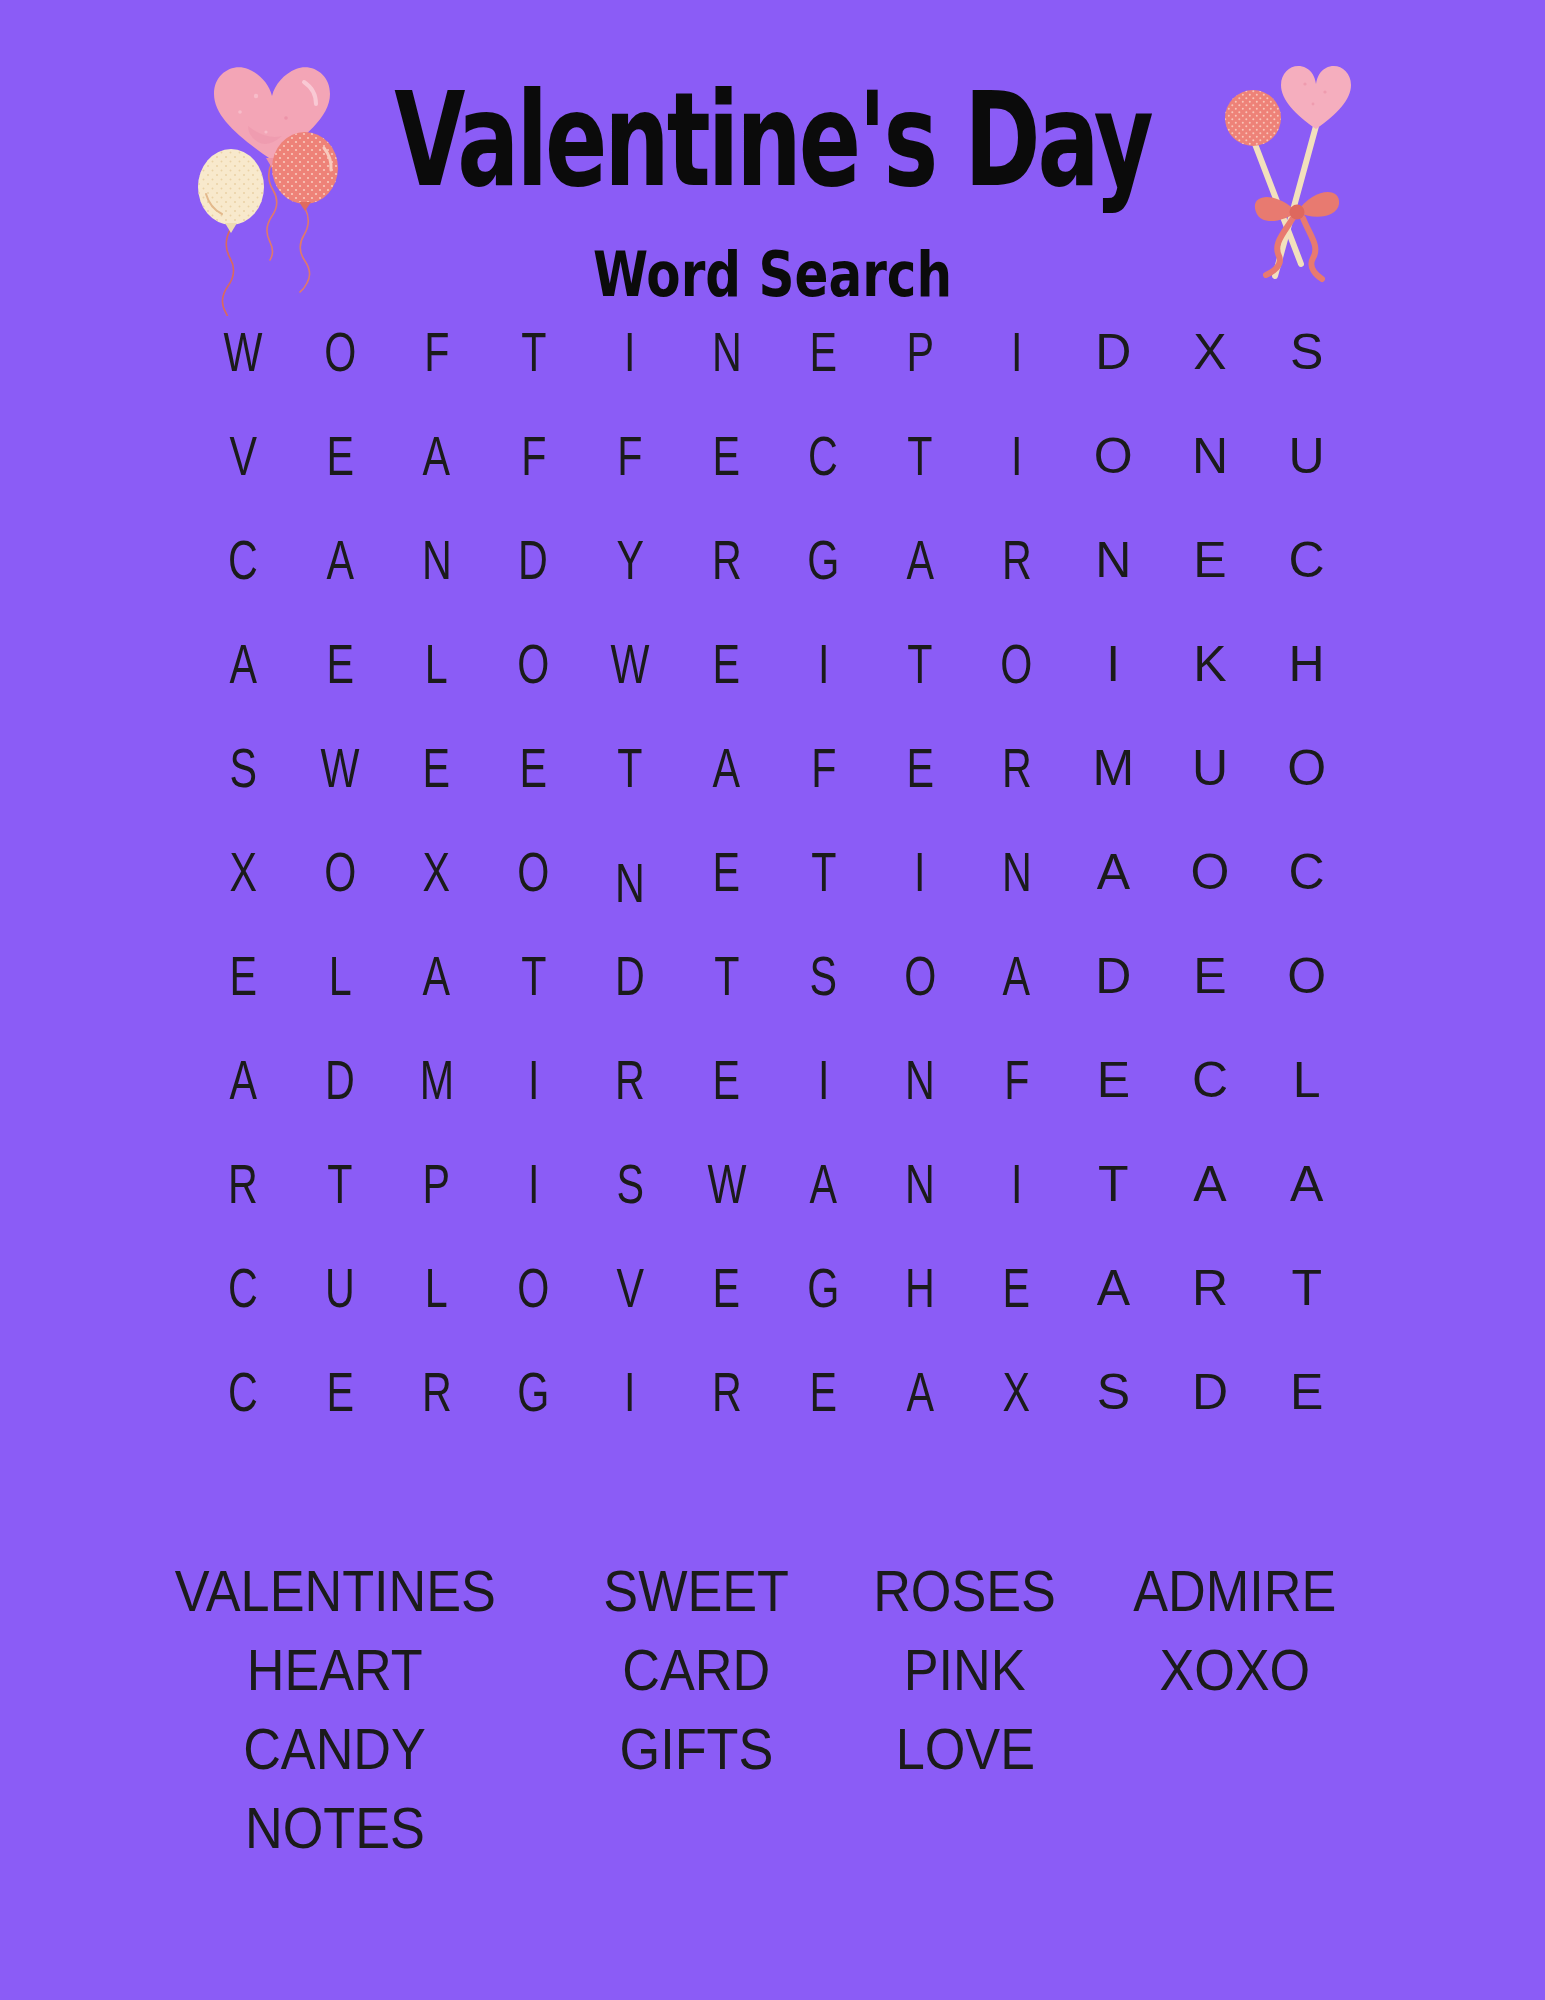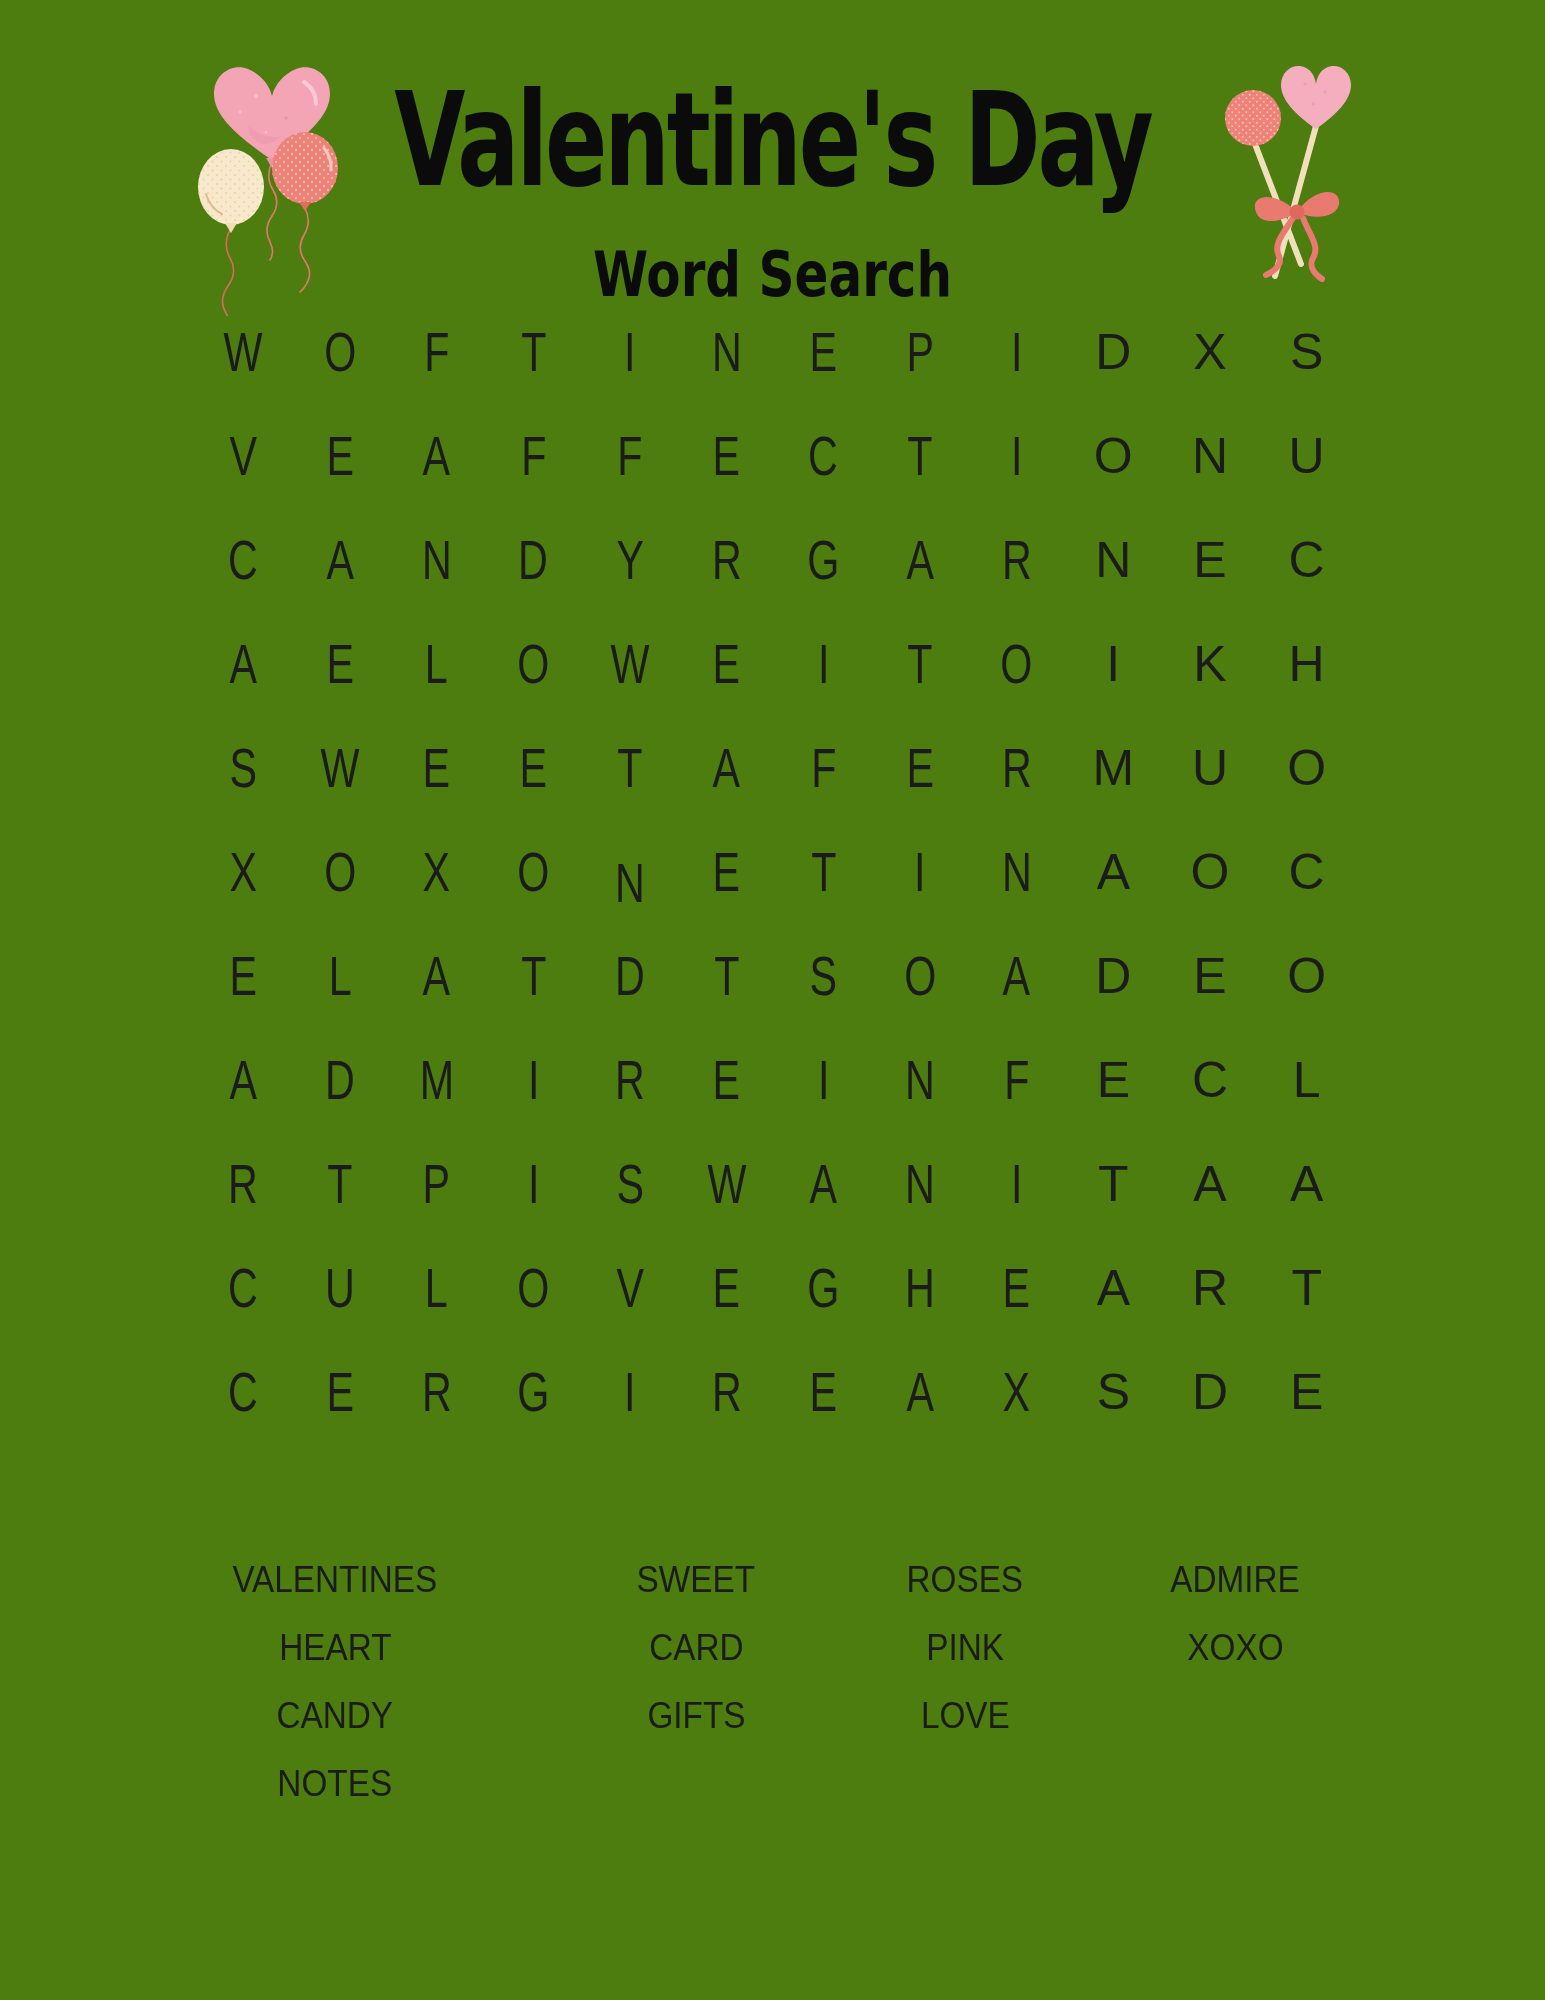--- a/index.html
+++ b/index.html
@@ -1,17 +1,17 @@
 <!DOCTYPE html>
 <html><head>
 <meta charset="utf-8">
 <style>
   html,body { margin:0; padding:0; background:#ffffff; }
   .page {
-    position:relative; width:1545px; height:2000px; background:#4d7c0f;
+    position:relative; width:1545px; height:2000px; background:#8b5cf6;
     font-family:"Liberation Sans", sans-serif; overflow:hidden;
   }
 
   
   .title {
     position:absolute; top:64px; left:0; width:100%;
     text-align:center;
     font-family:"DejaVu Sans", sans-serif;
     font-weight:bold; font-size:92px; letter-spacing:-3px;
     color:#0b0b0b;
@@ -50,23 +50,24 @@
 
   
   .words { position:absolute; left:0; top:1546px; width:1545px; height:290px; }
   .word-col { position:absolute; top:0; text-align:center; }
   .wc0 { left:155px;  width:360px; }
   .wc1 { left:516px;  width:360px; }
   .wc2 { left:785px;  width:360px; }
   .wc3 { left:1055px; width:360px; }
   .word {
     height:68px; line-height:68px;
-    font-size:37px; color:#1b1b1b;
+    font-size:58px; color:#1b1b1b;
     font-family:"Liberation Sans", sans-serif;
     white-space:nowrap;
+    margin-top:11px;
   }
   .word > span { display:inline-block; transform:scaleX(0.9); }
 </style>
 </head>
 <body>
 
 <div class="page">
 
   <div class="title">Valentine's Day</div>
   <div class="subtitle">Word Search</div>

